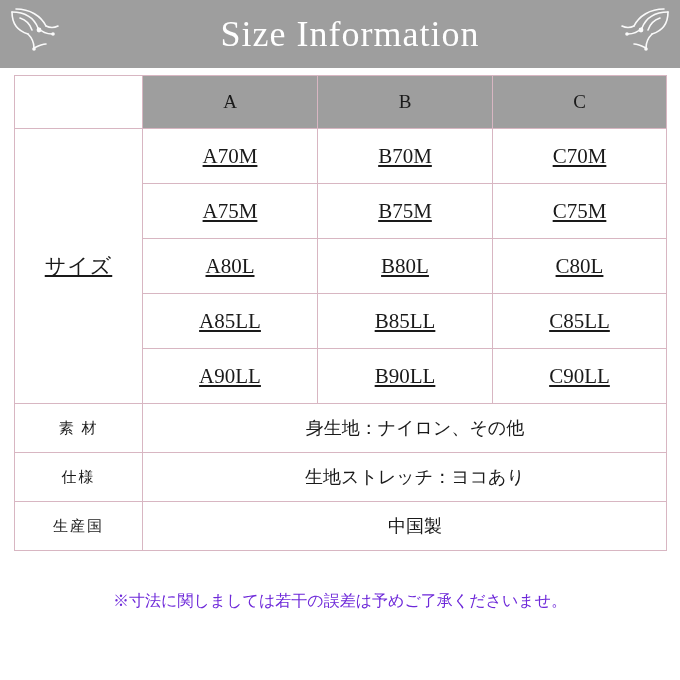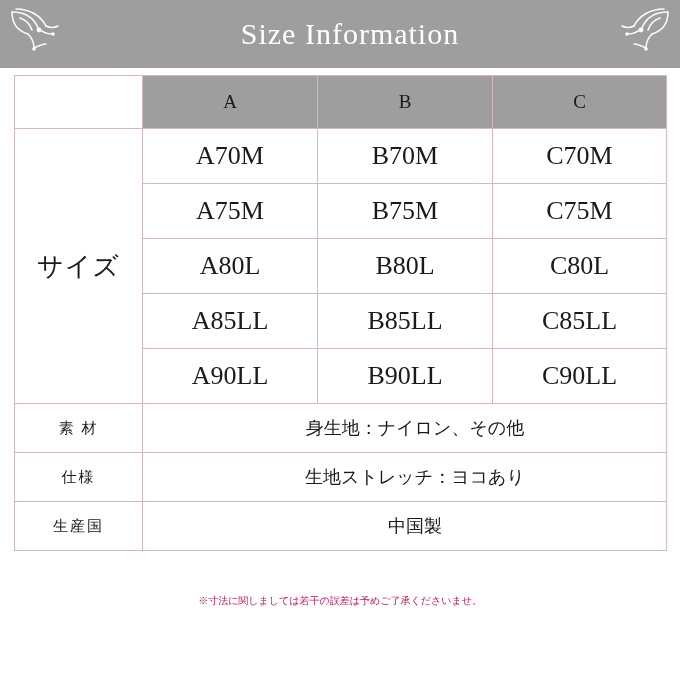--- a/index.html
+++ b/index.html
@@ -27,21 +27,21 @@
     width: 680px;
     height: 68px;
     background: #9e9e9e;
     display: flex;
     align-items: center;
     justify-content: center;
   }
   .header-title {
     color: #ffffff;
     font-family: "Liberation Serif", serif;
-    font-size: 30px;
+    font-size: 36px;
     letter-spacing: 1px;
     font-weight: 400;
     margin-left: 20px;
   }
   .ornament {
     position: absolute;
     top: 4px;
     color: #ffffff;
     font-size: 26px;
     line-height: 1;
@@ -89,21 +89,22 @@
     border-top: 1px solid #d8b6c2;
   }
   .size-label {
     font-family: "Liberation Sans", sans-serif;
     font-size: 19px;
     letter-spacing: 1px;
     color: #1a1a1a;
   }
   .data-row td {
     height: 55px;
-    font-size: 26px;
+    font-size: 21px;
+    text-decoration: underline;
   }
   .spec-row td {
     height: 49px;
   }
   .spec-key {
     font-family: "Liberation Sans", sans-serif;
     font-size: 15px;
     letter-spacing: 2px;
   }
   .spec-val {
@@ -115,23 +116,23 @@
 
   
   .notes {
     position: absolute;
     left: 0;
     top: 588px;
     width: 680px;
     text-align: center;
   }
   .note-line {
-    color: #be185d;
-    font-family: "Liberation Sans", sans-serif;
-    font-size: 10px;
+    color: #6d28d9;
+    font-family: "Liberation Sans", sans-serif;
+    font-size: 16px;
     line-height: 25px;
     letter-spacing: 0px;
   }
 </style>
 </head>
 <body>
 
 <div id="page">
 
   <div class="header">

